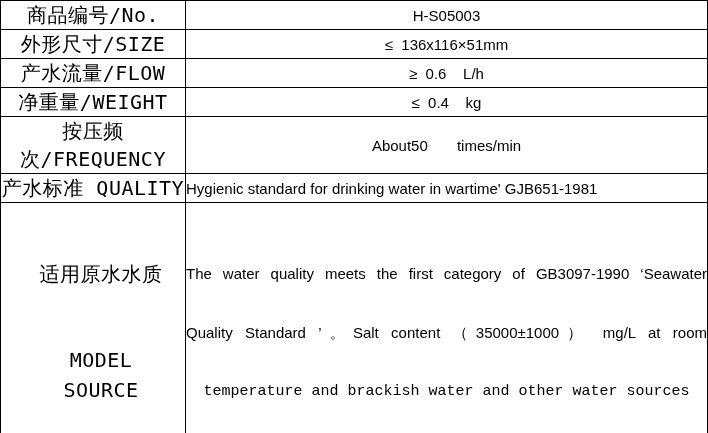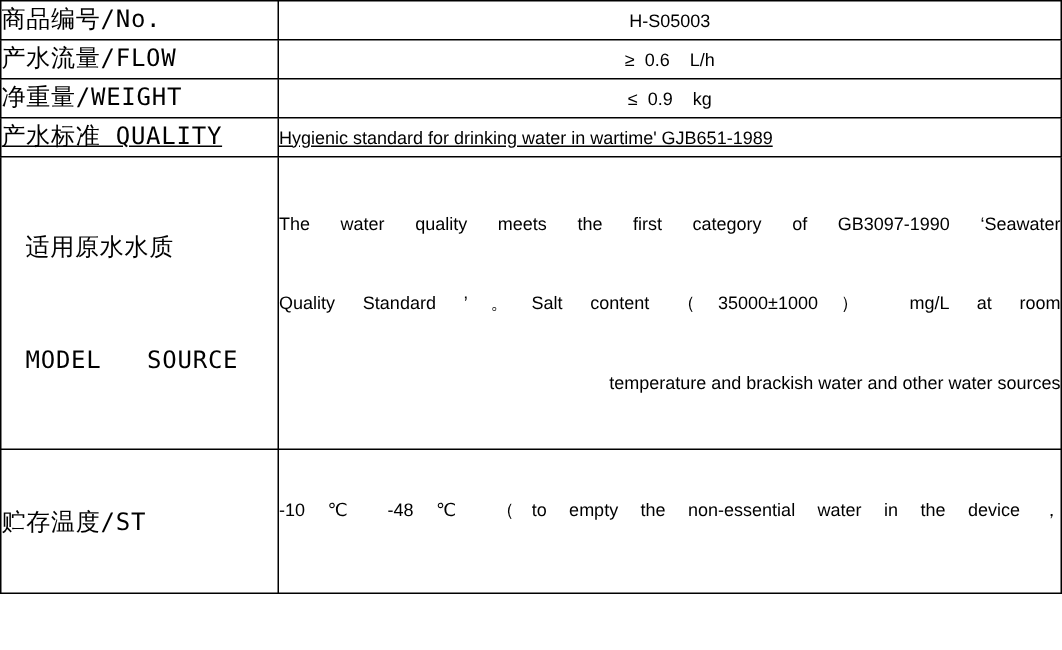--- a/index.html
+++ b/index.html
@@ -18,68 +18,77 @@
     table-layout:fixed;
   }
   table.spec td{
     border:1.5px solid #000;
     padding:0;
     vertical-align:middle;
     overflow:hidden;
   }
   td.lbl{
     width:184px;
-    text-align:left;
+    text-align:center;
     font-family:"DejaVu Sans Mono","DejaVu Sans",monospace;
-    font-size:16px;
+    font-size:20px;
     letter-spacing:0.5px;
     white-space:pre-wrap;
     line-height:1.4;
   }
   td.val{
     font-family:"Liberation Sans","DejaVu Sans",sans-serif;
-    font-size:12px;
+    font-size:15px;
     white-space:pre-wrap;
     padding:0 5px;
   }
   td.val.center{text-align:center;}
   td.val.left{text-align:left;}
   .jline{
     text-align:justify;
     text-align-last:justify;
     line-height:25px;
   }
   .lastline{
-    text-align:right;
+    text-align:center;
     line-height:25px;
+    font-family:Liberation Mono, monospace;
   }
   .lbl-line{line-height:24px;}
   .lbl-line.spaced{line-height:30px;margin-left:16px;}
 </style>
 </head>
 <body>
 
 <div class="page">
   <table class="spec">
     <tbody>
         <tr style="height:26px;">
       <td class="lbl">商品编号/No.</td>
       <td class="val center">H-S05003</td>
     </tr>
+    <tr style="height:26px;">
+      <td class="lbl">外形尺寸/SIZE</td>
+      <td class="val center">≤  136x116×51mm</td>
+    </tr>
     <tr style="height:26px;margin-top:47px;">
       <td class="lbl">产水流量/FLOW</td>
       <td class="val center">≥  0.6    L/h</td>
     </tr>
     <tr style="height:26px;">
       <td class="lbl">净重量/WEIGHT</td>
-      <td class="val center">≤  0.9    kg</td>
+      <td class="val center">≤  0.4    kg</td>
     </tr>
-    <tr style="height:26px;text-decoration:underline;">
+    <tr style="height:26px;">
+      <td class="lbl">按压频次/FREQUENCY</td>
+      <td class="val center">About50       times/min</td>
+    </tr>
+    <tr style="height:26px;">
       <td class="lbl">产水标准 QUALITY</td>
-      <td class="val left">Hygienic standard for drinking water in wartime' GJB651-1989</td>
+      <td class="val left">Hygienic standard for drinking water in wartime' GJB651-1981</td>
     </tr>
     <tr style="height:76px;">
       <td class="lbl">
         <div class="lbl-line spaced">适用原水水质</div>
         <div class="lbl-line spaced">MODEL   SOURCE</div>
       </td>
       <td class="val left">
         <div class="jline">The water quality meets the first category of GB3097-1990 ‘Seawater</div>
         <div class="jline">Quality Standard ’。Salt content （35000±1000） mg/L at room</div>
         <div class="lastline">temperature and brackish water and other water sources</div>

